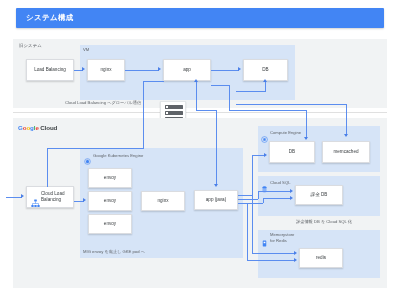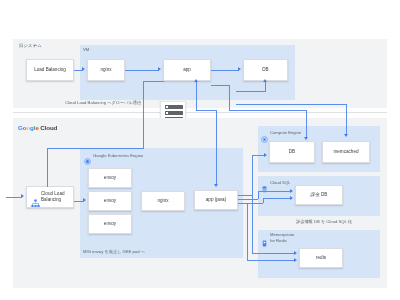--- a/index.html
+++ b/index.html
@@ -216,20 +216,23 @@
     top: 7px;
     width: 9px;
     height: 9px;
   }
 </style>
 </head>
 <body>
 
 <div id="app">
 
+  <div class="titlebar">
+    <div class="titlebar-text">システム構成</div>
+  </div>
 
   <div class="panel-old"></div>
   <div class="panel-label" style="left:19px; top:43px;">旧システム</div>
 
   <div class="zone" style="left:80px; top:45px; width:215px; height:55px;"></div>
   <div class="zone-label" style="left:83px; top:47px;">VM</div>
 
   <div class="node" style="left:26px; top:59px; width:48px; height:22px;">
     <span class="node-label">Load Balancing</span>
   </div>

